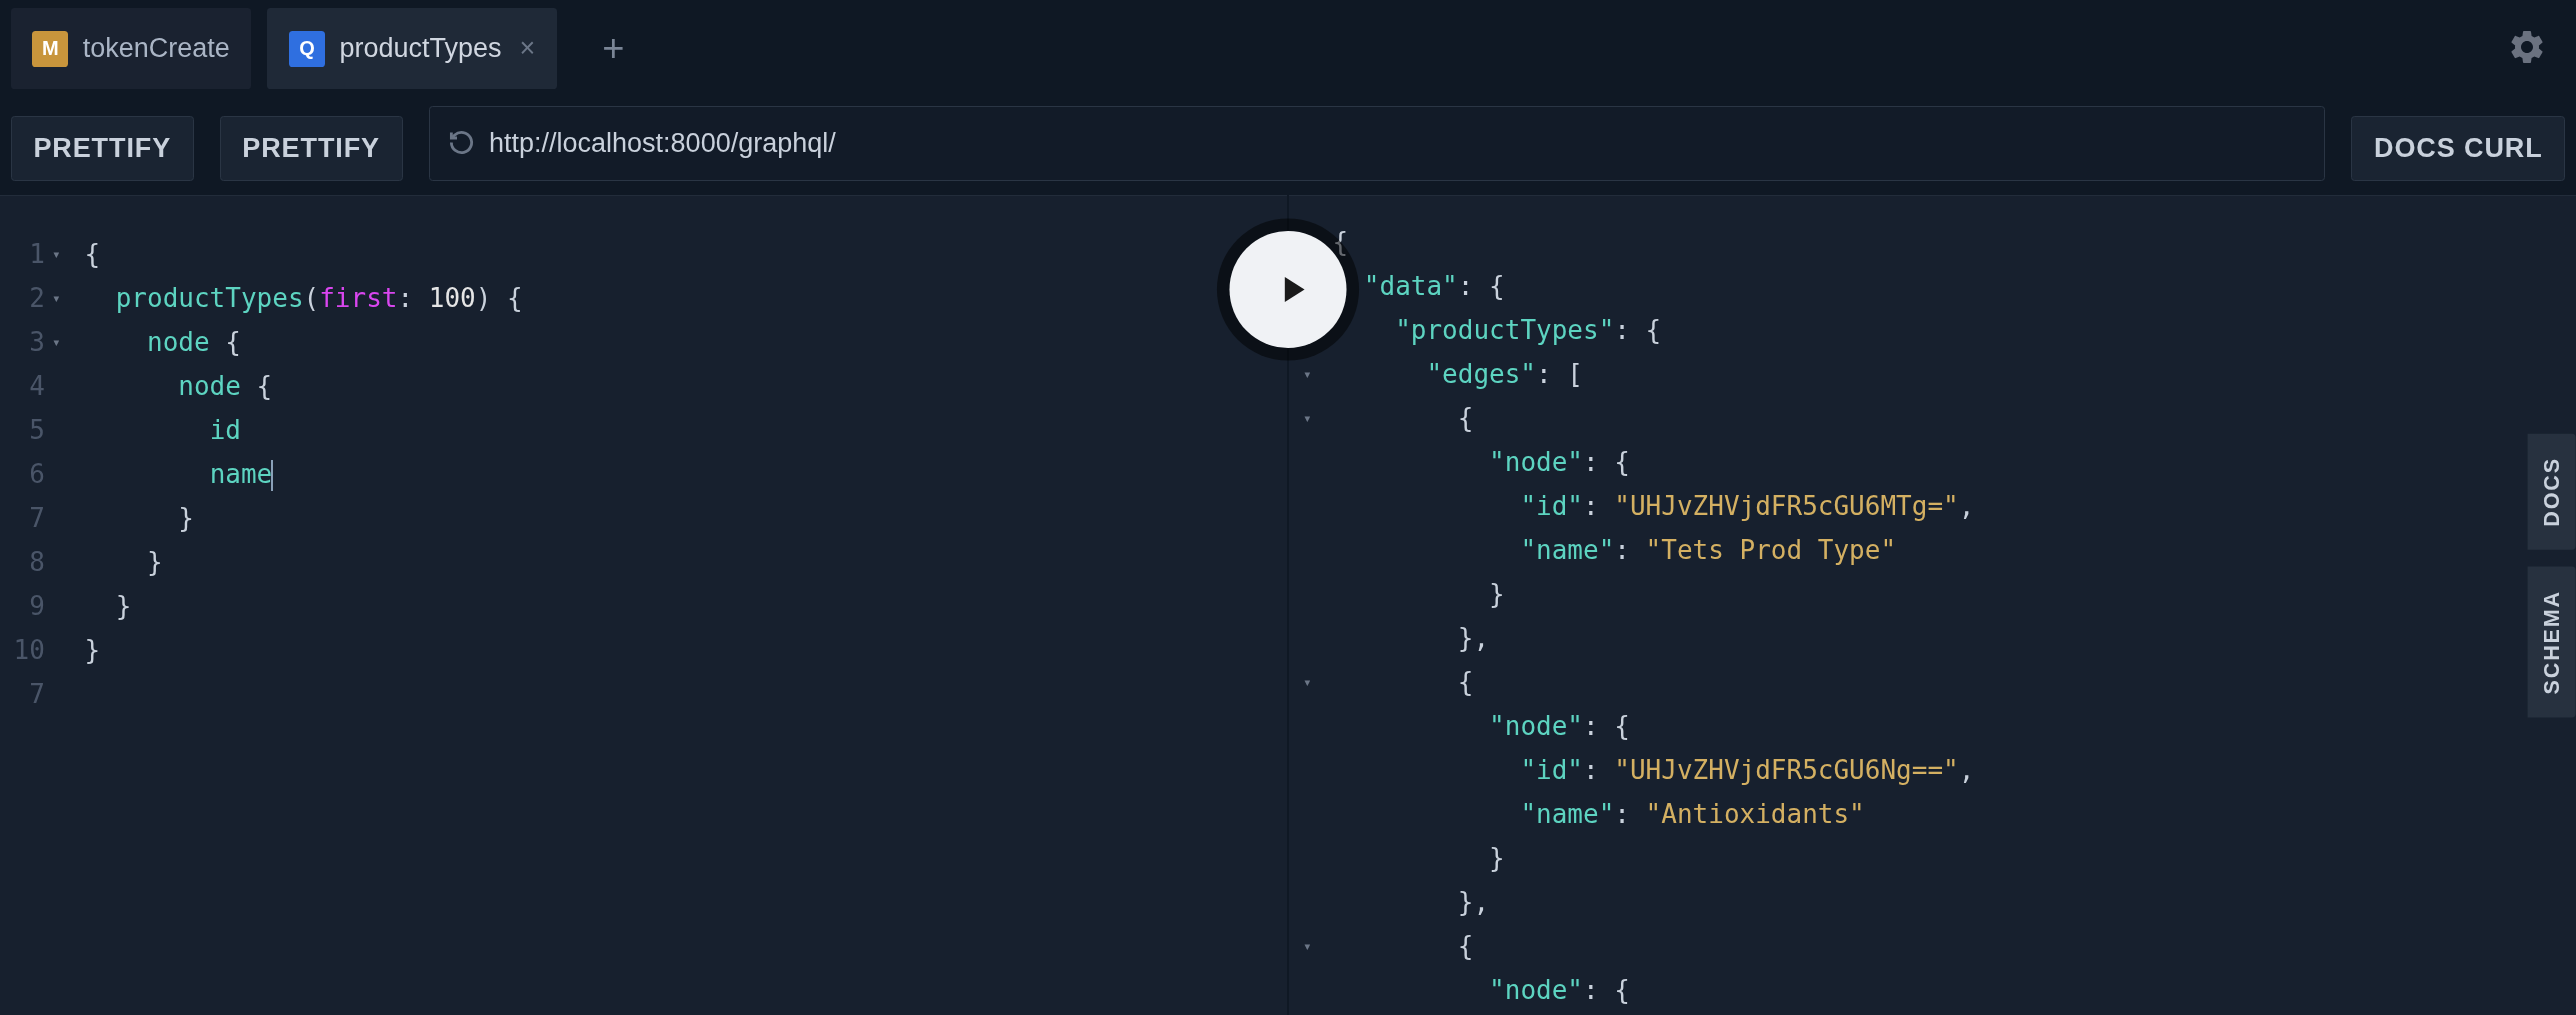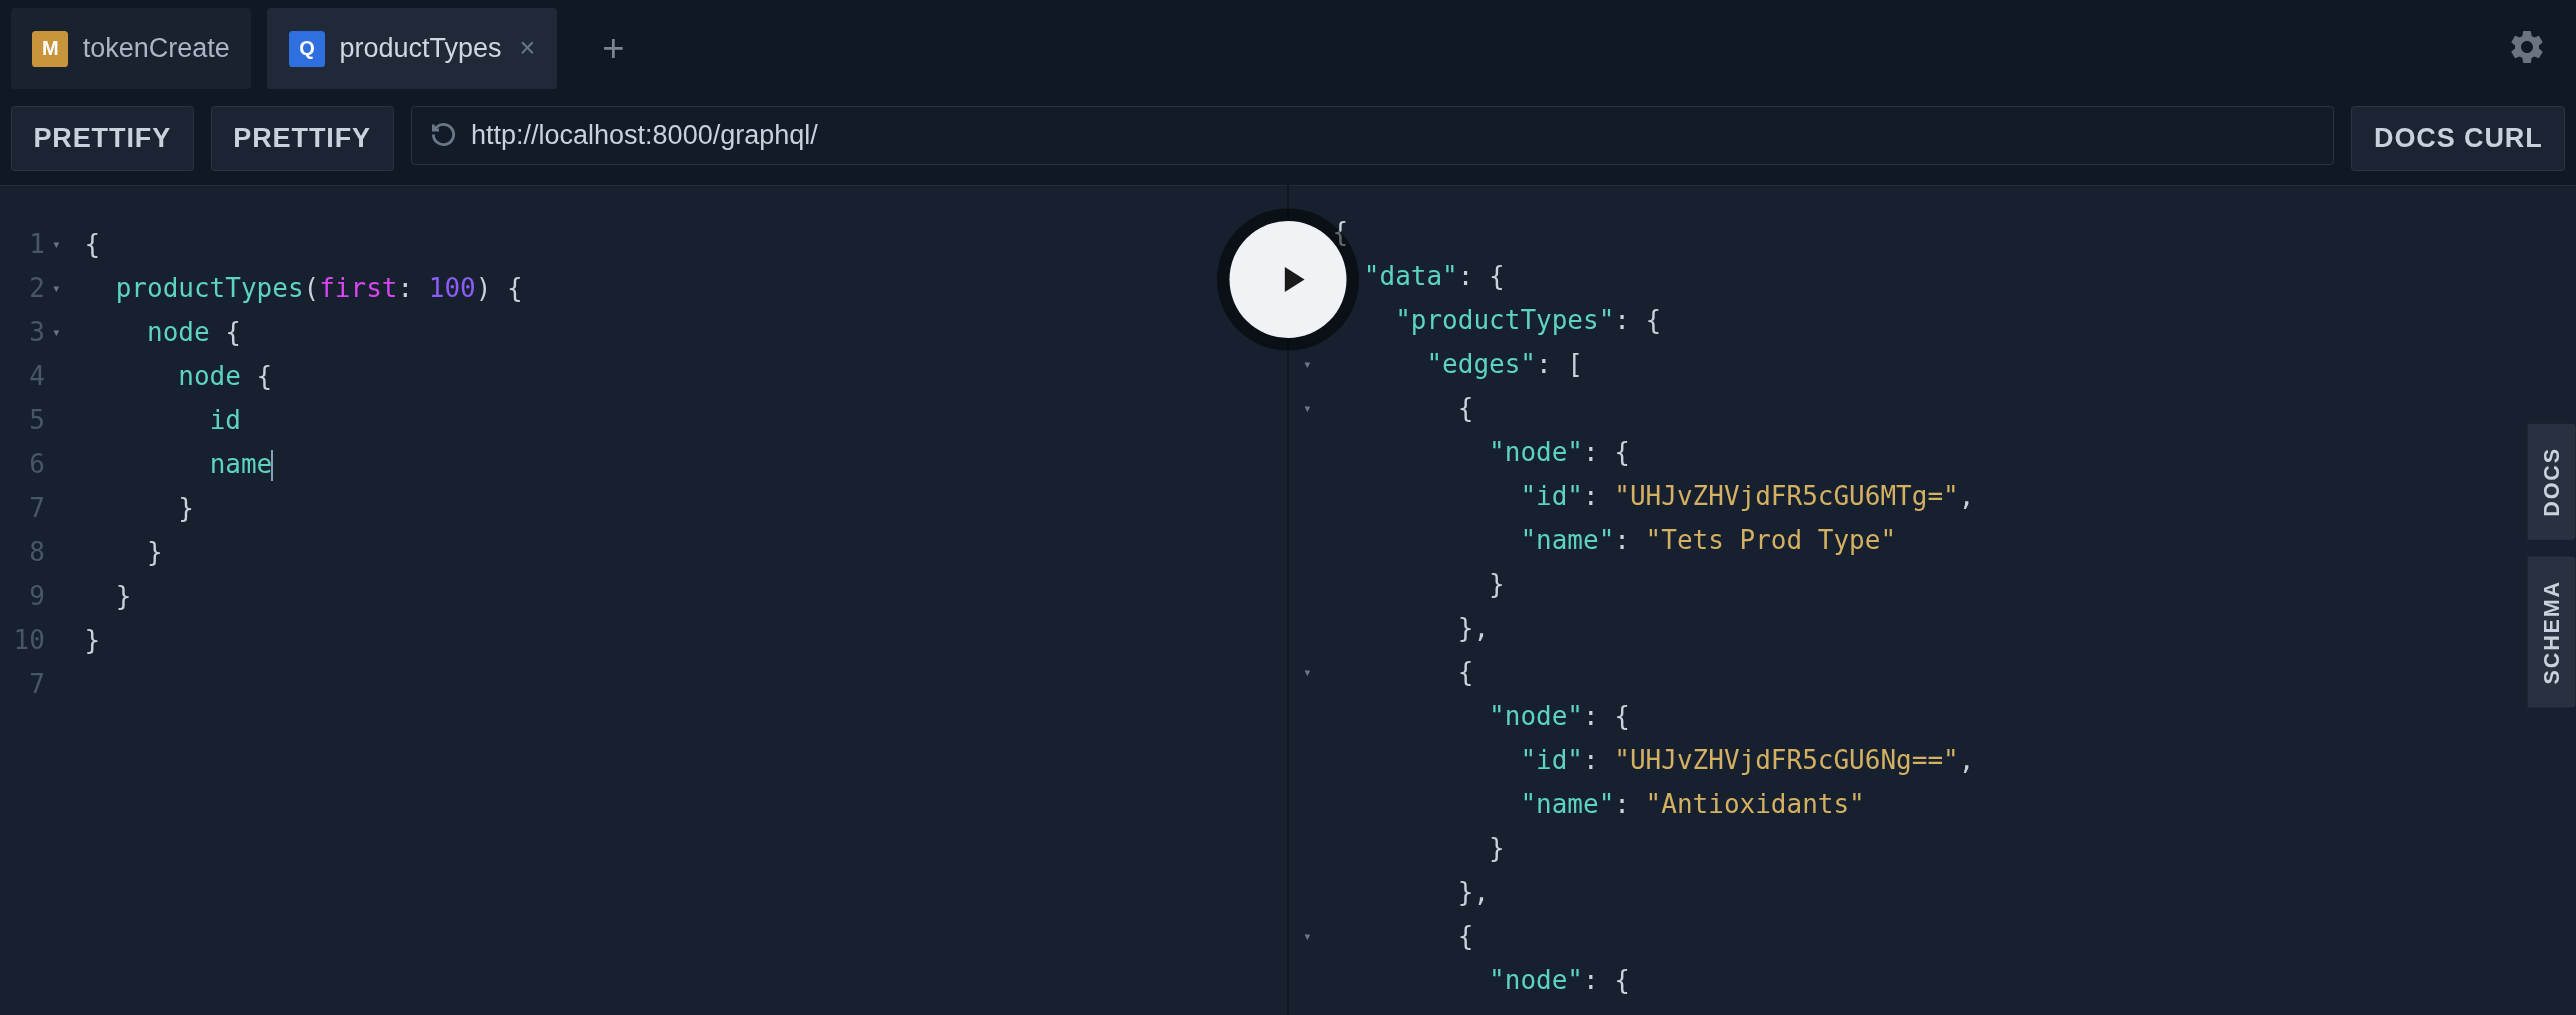--- a/index.html
+++ b/index.html
@@ -65,44 +65,44 @@
   cursor: pointer;
 }
 .gear {
   margin-left: auto;
   margin-right: 18px;
   color: #6b7280;
   cursor: pointer;
 }
 .toolbar {
   display: flex;
-  align-items: flex-start;
+  align-items: flex-end;
   padding: 9px 10.8px 14.4px 10.8px;
-  gap: 17px;
+  gap: 26px;
 }
 .btn {
   background: #1a2432;
   border: 0.9px solid #2a3544;
   color: #c9d1dc;
   font-size: 27px;
   font-weight: 700;
   letter-spacing: 0.9px;
   padding: 16px 21.6px;
   border-radius: 3.6px;
   cursor: pointer;
 }
 .url-bar {
   flex: 1;
   display: flex;
   align-items: center;
   background: #121b28;
   border: 0.9px solid #2a3544;
   border-radius: 3.6px;
   padding: 0 18px;
-  height: 59px;
+  height: 75px;
 }
 .reload-icon {
   color: #6b7687;
   margin-right: 14.4px;
 }
 .url-input {
   flex: 1;
   background: transparent;
   border: none;
   color: #c9d1dc;
@@ -155,21 +155,21 @@
 }
 .result-fold span { display:block; height:44px; }
 .result-code {
   padding: 23.4px 0 0 7.2px;
   white-space: pre;
   color: #c9d1dc;
 }
 .punct { color: #c9d1dc; }
 .field { color: #5dd4c1; }
 .arg { color: #d946ef; }
-.num { color: #8b5cf6; }
+.num { color: #e5e5e5; }
 .key { color: #5dd4c1; }
 .str { color: #d4b062; }
 .cursor {
   display: inline-block;
   width: 1.8px;
   height: 31px;
   background: #8aa0b8;
   vertical-align: middle;
   margin-left: -0.9px;
 }

